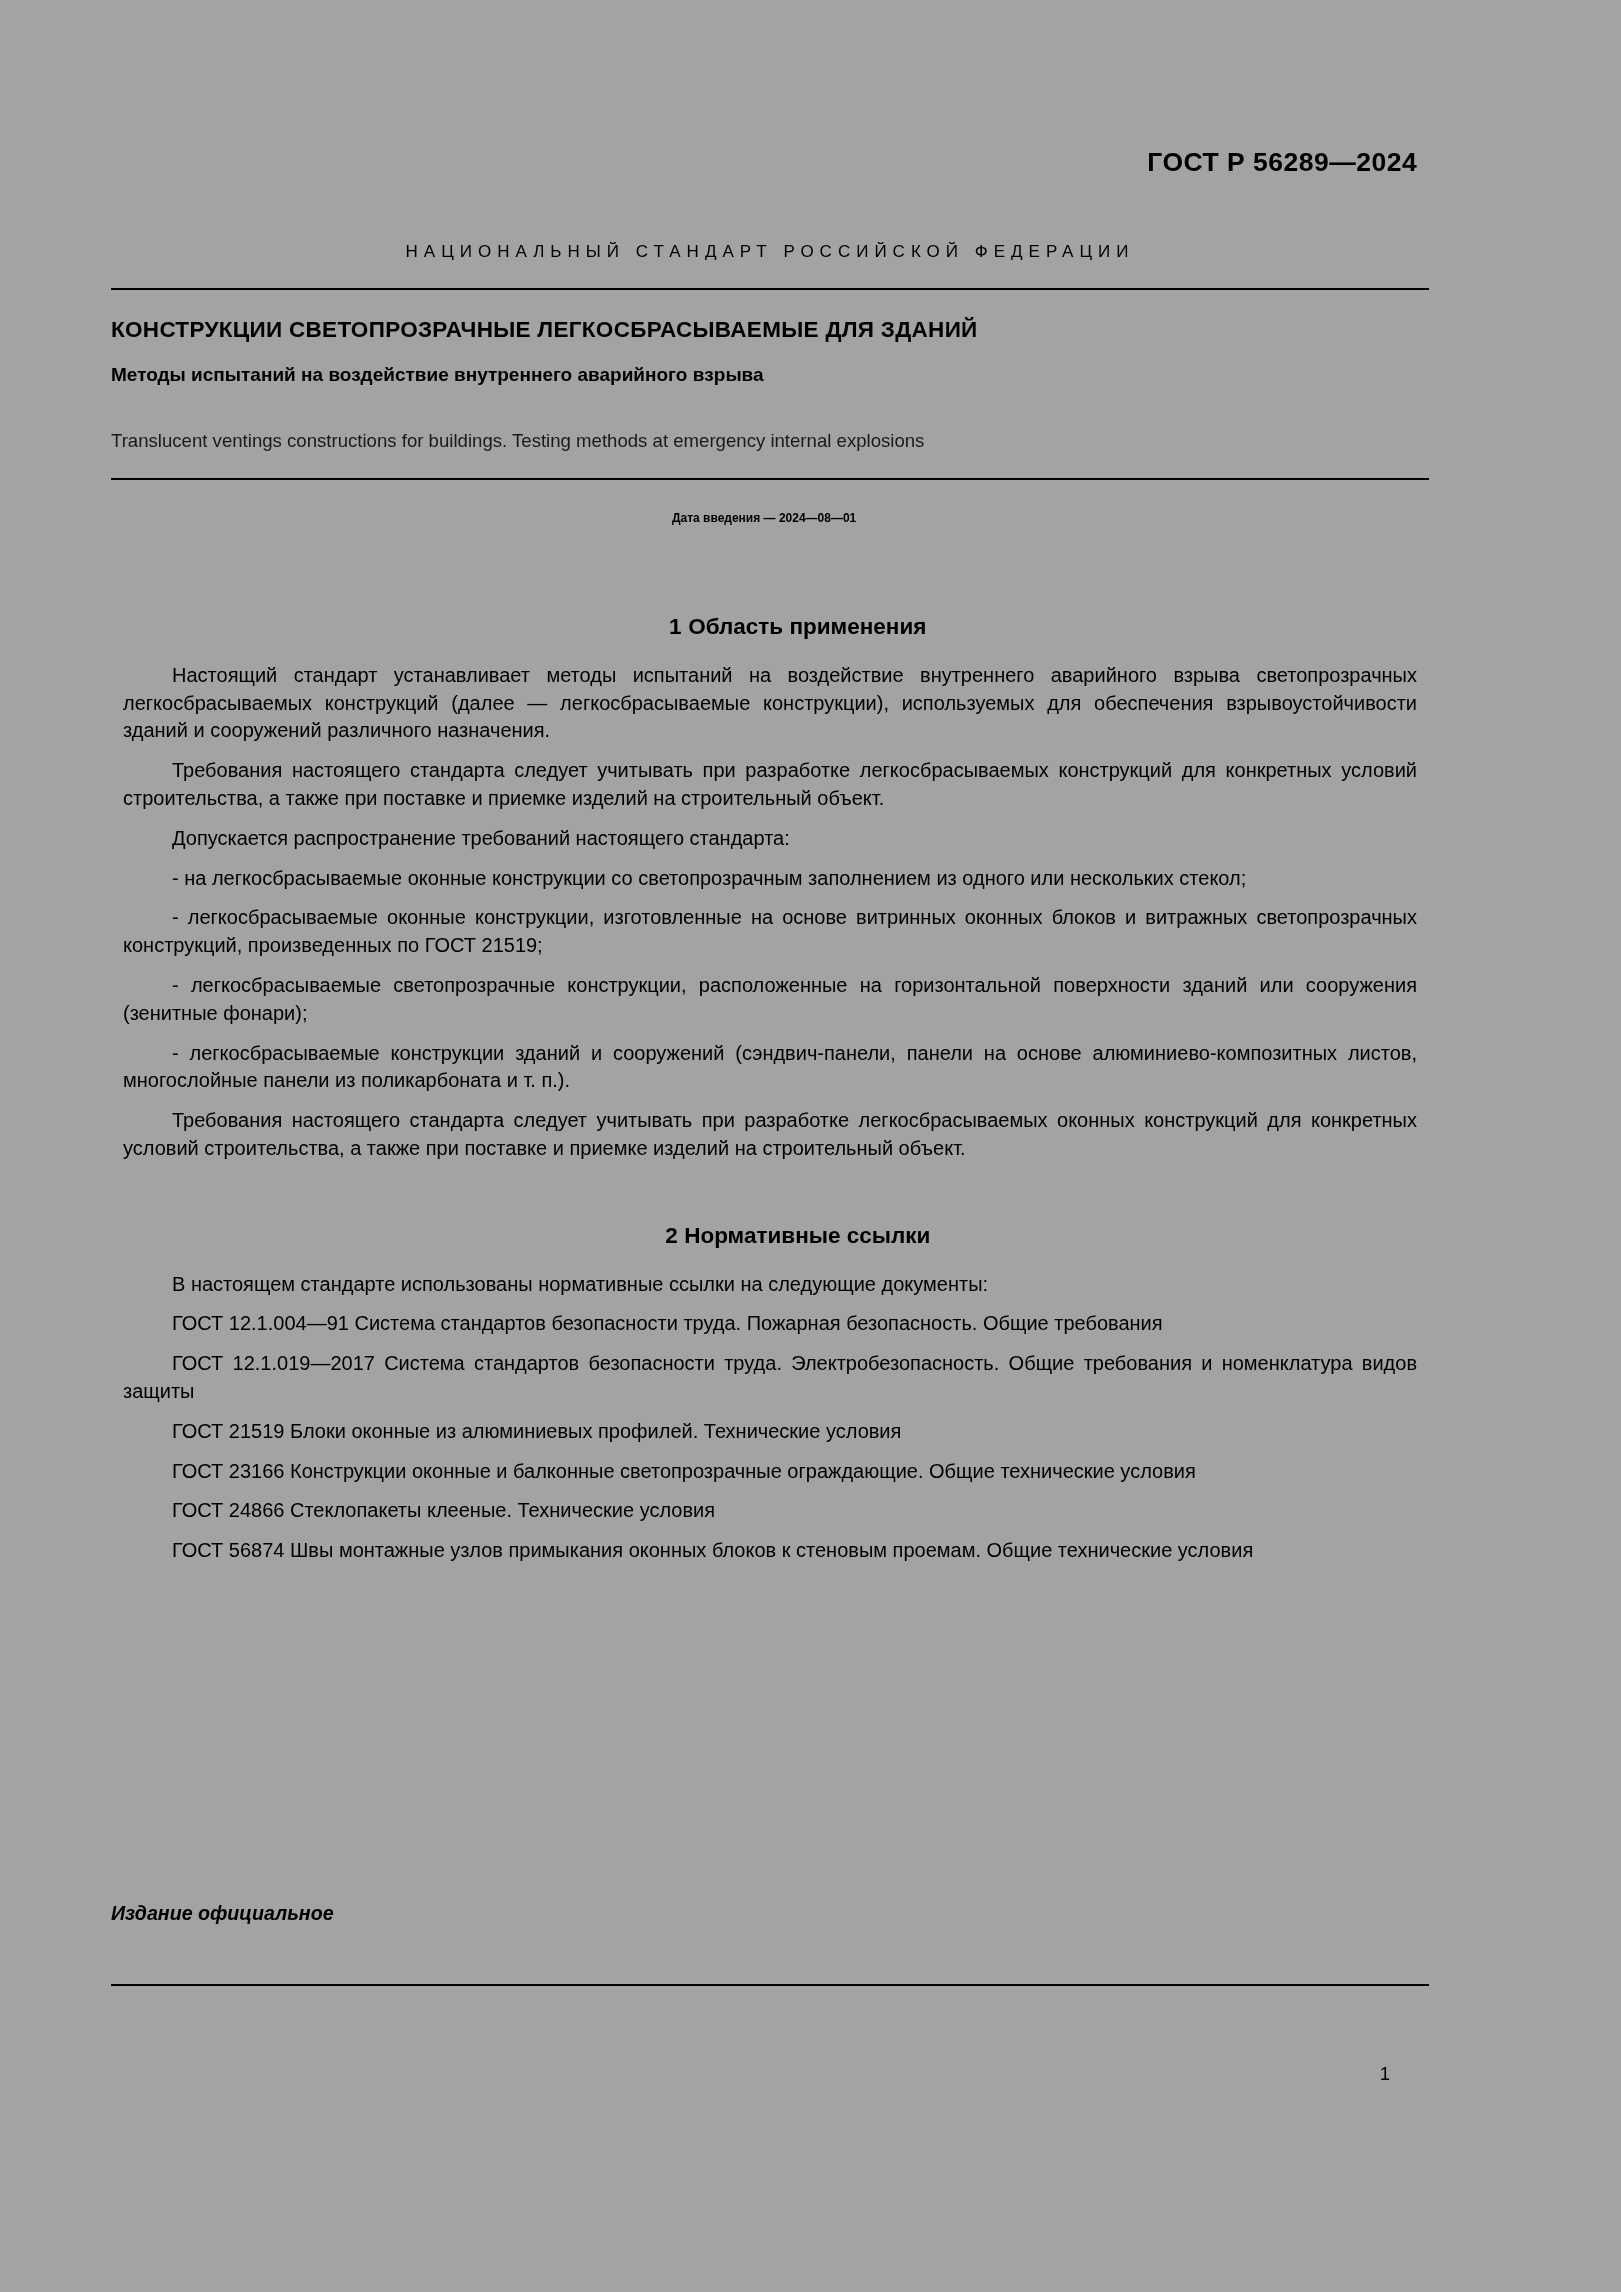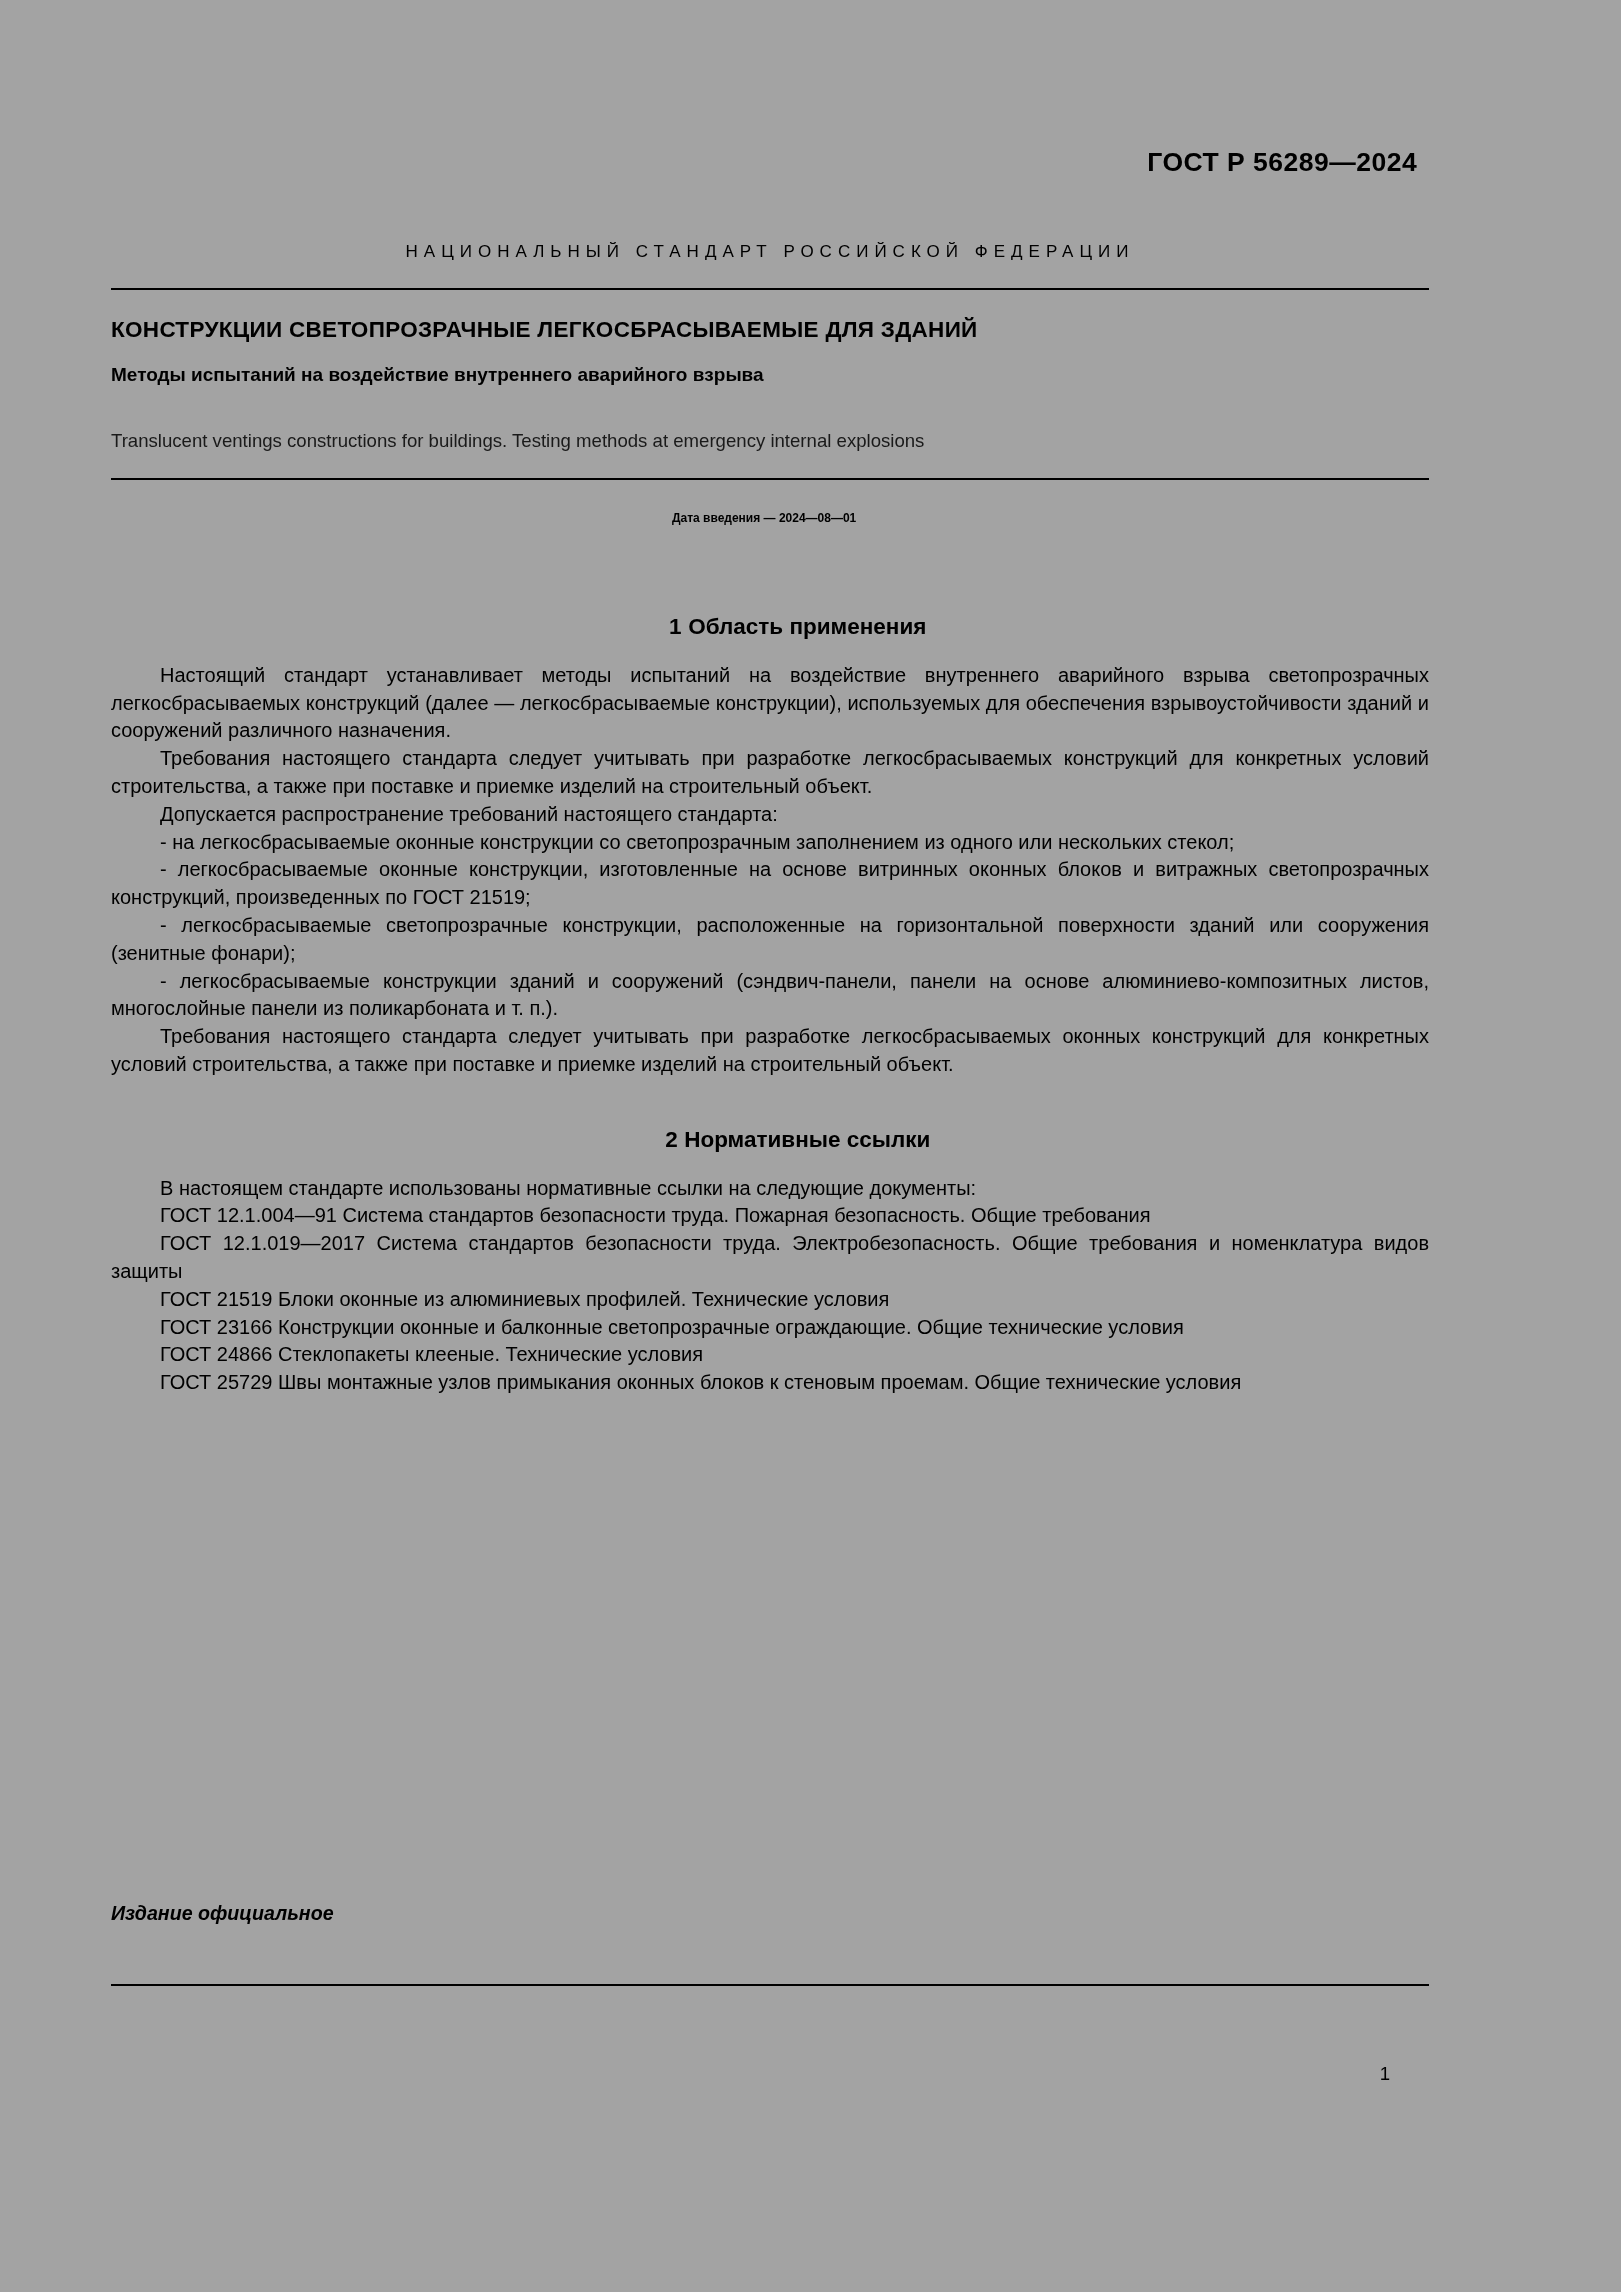--- a/index.html
+++ b/index.html
@@ -95,21 +95,21 @@
     font-weight: bold;
     margin: 0 0 19.6px 0;
     padding-left: 49px;
     text-align: center;
   }
   h2.section .num {
     display: inline-block;
     min-width: 25.5px;
   }
   p.para {
-    margin: 0;
+    margin: 12px;
     text-align: justify;
     text-justify: inter-word;
     text-indent: 49px;
     hyphens: manual;
   }
   .spacer-section {
     height: 45px;
   }
 
   
@@ -178,21 +178,21 @@
       <h2 class="section">
         <span class="num">2</span><span>Нормативные ссылки</span>
       </h2>
 
       <p class="para">В настоящем стандарте использованы нормативные ссылки на следующие документы:</p>
       <p class="para">ГОСТ 12.1.004—91 Система стандартов безопасности труда. Пожарная безопасность. Общие требования</p>
       <p class="para">ГОСТ 12.1.019—2017 Система стандартов безопасности труда. Электробезопасность. Общие требования и номенклатура видов защиты</p>
       <p class="para">ГОСТ 21519  Блоки оконные из алюминиевых профилей. Технические условия</p>
       <p class="para">ГОСТ 23166  Конструкции оконные и балконные светопрозрачные ограждающие. Общие технические условия</p>
       <p class="para">ГОСТ 24866  Стеклопакеты клееные. Технические условия</p>
-      <p class="para">ГОСТ 25729 Швы монтажные узлов примыкания оконных блоков к стеновым проемам. Общие технические условия</p>
+      <p class="para">ГОСТ 56874 Швы монтажные узлов примыкания оконных блоков к стеновым проемам. Общие технические условия</p>
 
     </div>
 
     <hr class="footer-rule">
     <div class="footer-note">Издание официальное</div>
     <div class="page-number">1</div>
 
   </div>
 </div>
 

